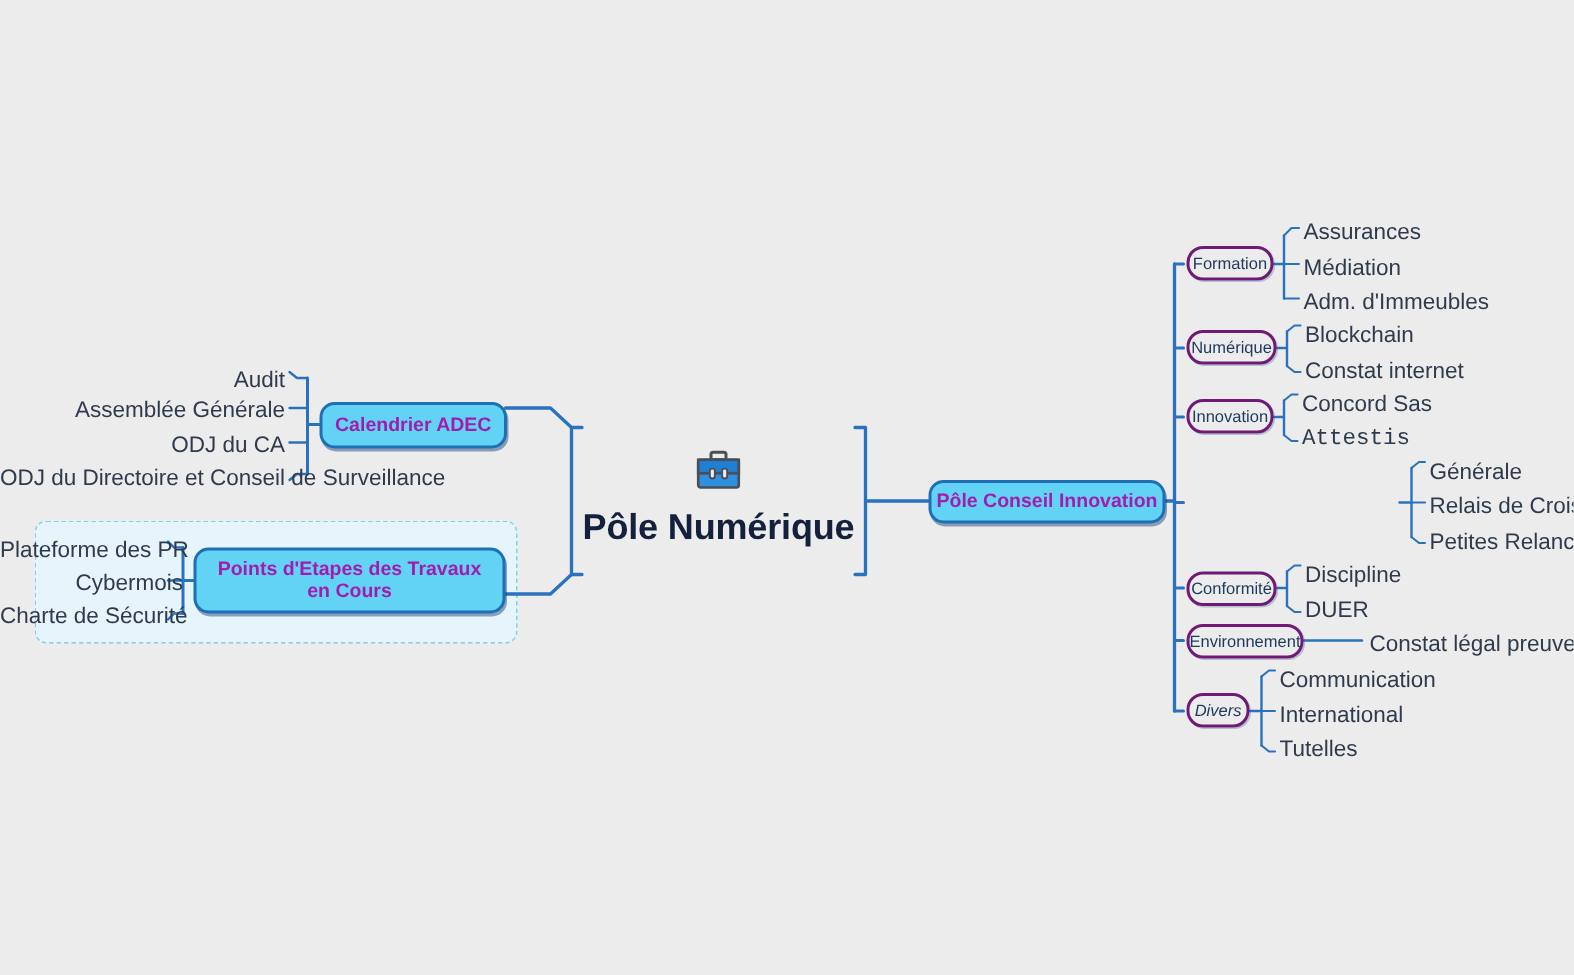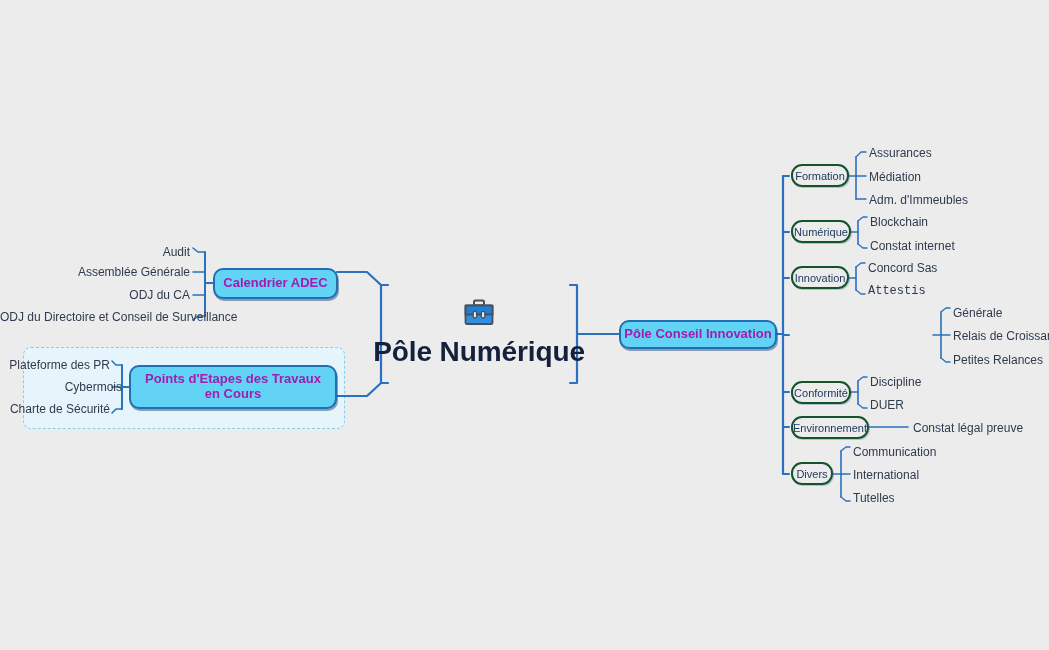--- a/index.html
+++ b/index.html
@@ -42,54 +42,54 @@
     border-radius: 10px;
     color: #a21caf;
     font-weight: bold;
     font-size: 13px;
     box-shadow: 1px 2px 0 rgba(20,60,110,0.45);
     line-height: 1.15;
   }
   
   .node-sub {
     background: transparent;
-    border: 2px solid #14532d;
+    border: 2px solid #701a75;
     border-radius: 11px;
     color: #203a5e;
     font-size: 11px;
     font-weight: normal;
     padding: 0 6px;
     box-shadow: 1px 1px 0 rgba(40,90,150,0.30);
     white-space: nowrap;
   }
   
   .leaf {
     position: absolute;
-    font-size: 12px;
+    font-size: 15px;
     color: #2f3b4d;
     white-space: nowrap;
     line-height: 1;
   }
   .leaf.right { text-align: left; }
   .leaf.left  { text-align: right; }
 
   
   #root-node {
     position: absolute;
     left: 389px;
     top: 298px;
     width: 180px;
     height: 70px;
     display: flex;
     flex-direction: column;
     align-items: center;
     justify-content: center;
   }
   #root-title {
-    font-size: 28px;
+    font-size: 24px;
     font-weight: bold;
     color: #14213d;
     letter-spacing: -0.1px;
     margin-top: 6px;
     white-space: nowrap;
   }
   #root-icon { display: block; }
 
   
   #selection-box {
@@ -228,21 +228,21 @@
   </div>
   <div class="node node-sub" style="left:791px; top:266px; width:58px; height:23px;">
     <span>Innovation</span>
   </div>
   <div class="node node-sub" style="left:791px; top:381px; width:60px; height:23px;">
     <span>Conformité</span>
   </div>
   <div class="node node-sub" style="left:791px; top:416px; width:78px; height:23px;">
     <span>Environnement</span>
   </div>
-  <div class="node node-sub" style="left:791px; top:462px; width:42px; height:23px;">
+  <div class="node node-sub" style="left:791px; top:462px; width:42px; height:23px;font-style:italic;">
     <span>Divers</span>
   </div>
 
   <div class="leaf right" style="left:869px; top:147px;">Assurances</div>
   <div class="leaf right" style="left:869px; top:171px;">Médiation</div>
   <div class="leaf right" style="left:869px; top:194px;">Adm. d'Immeubles</div>
 
   <div class="leaf right" style="left:870px; top:216px;">Blockchain</div>
   <div class="leaf right" style="left:870px; top:240px;">Constat internet</div>
 

